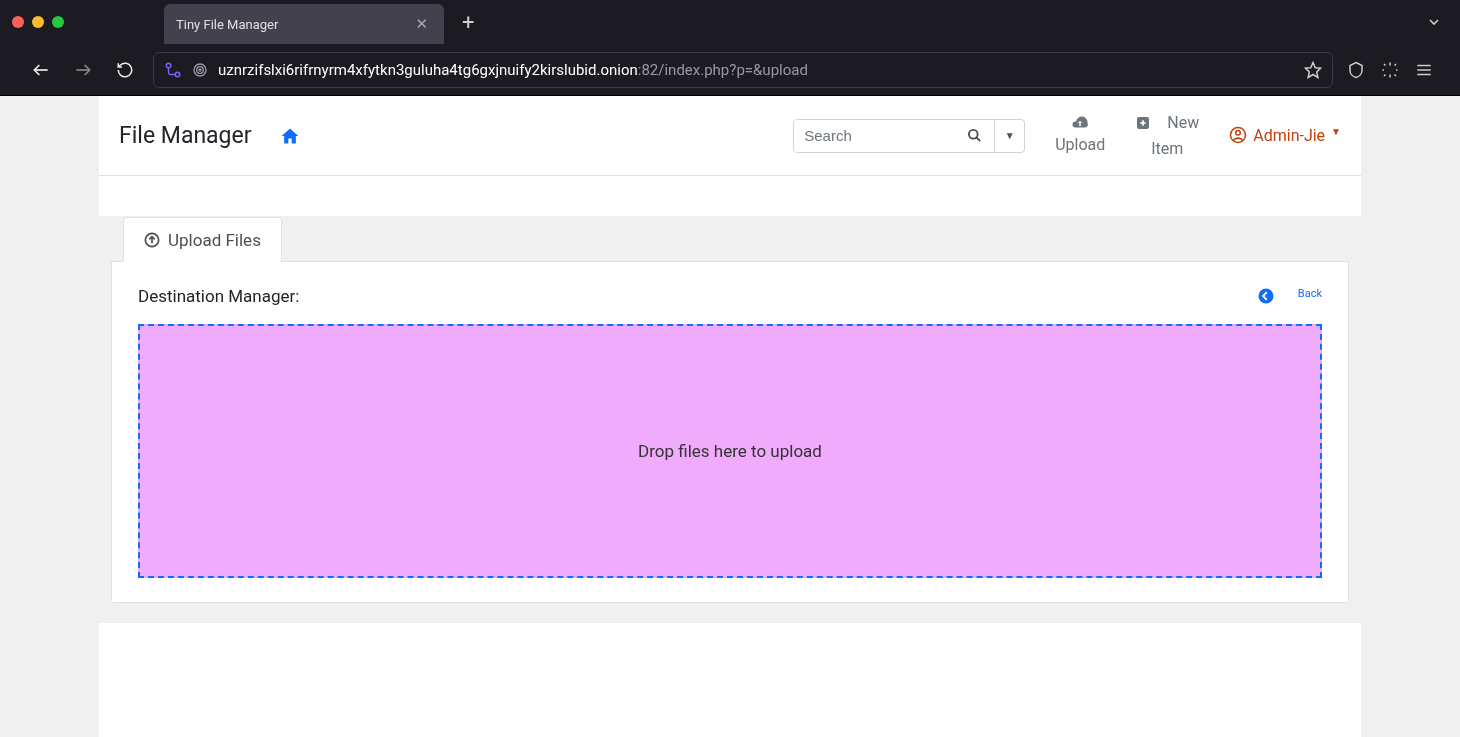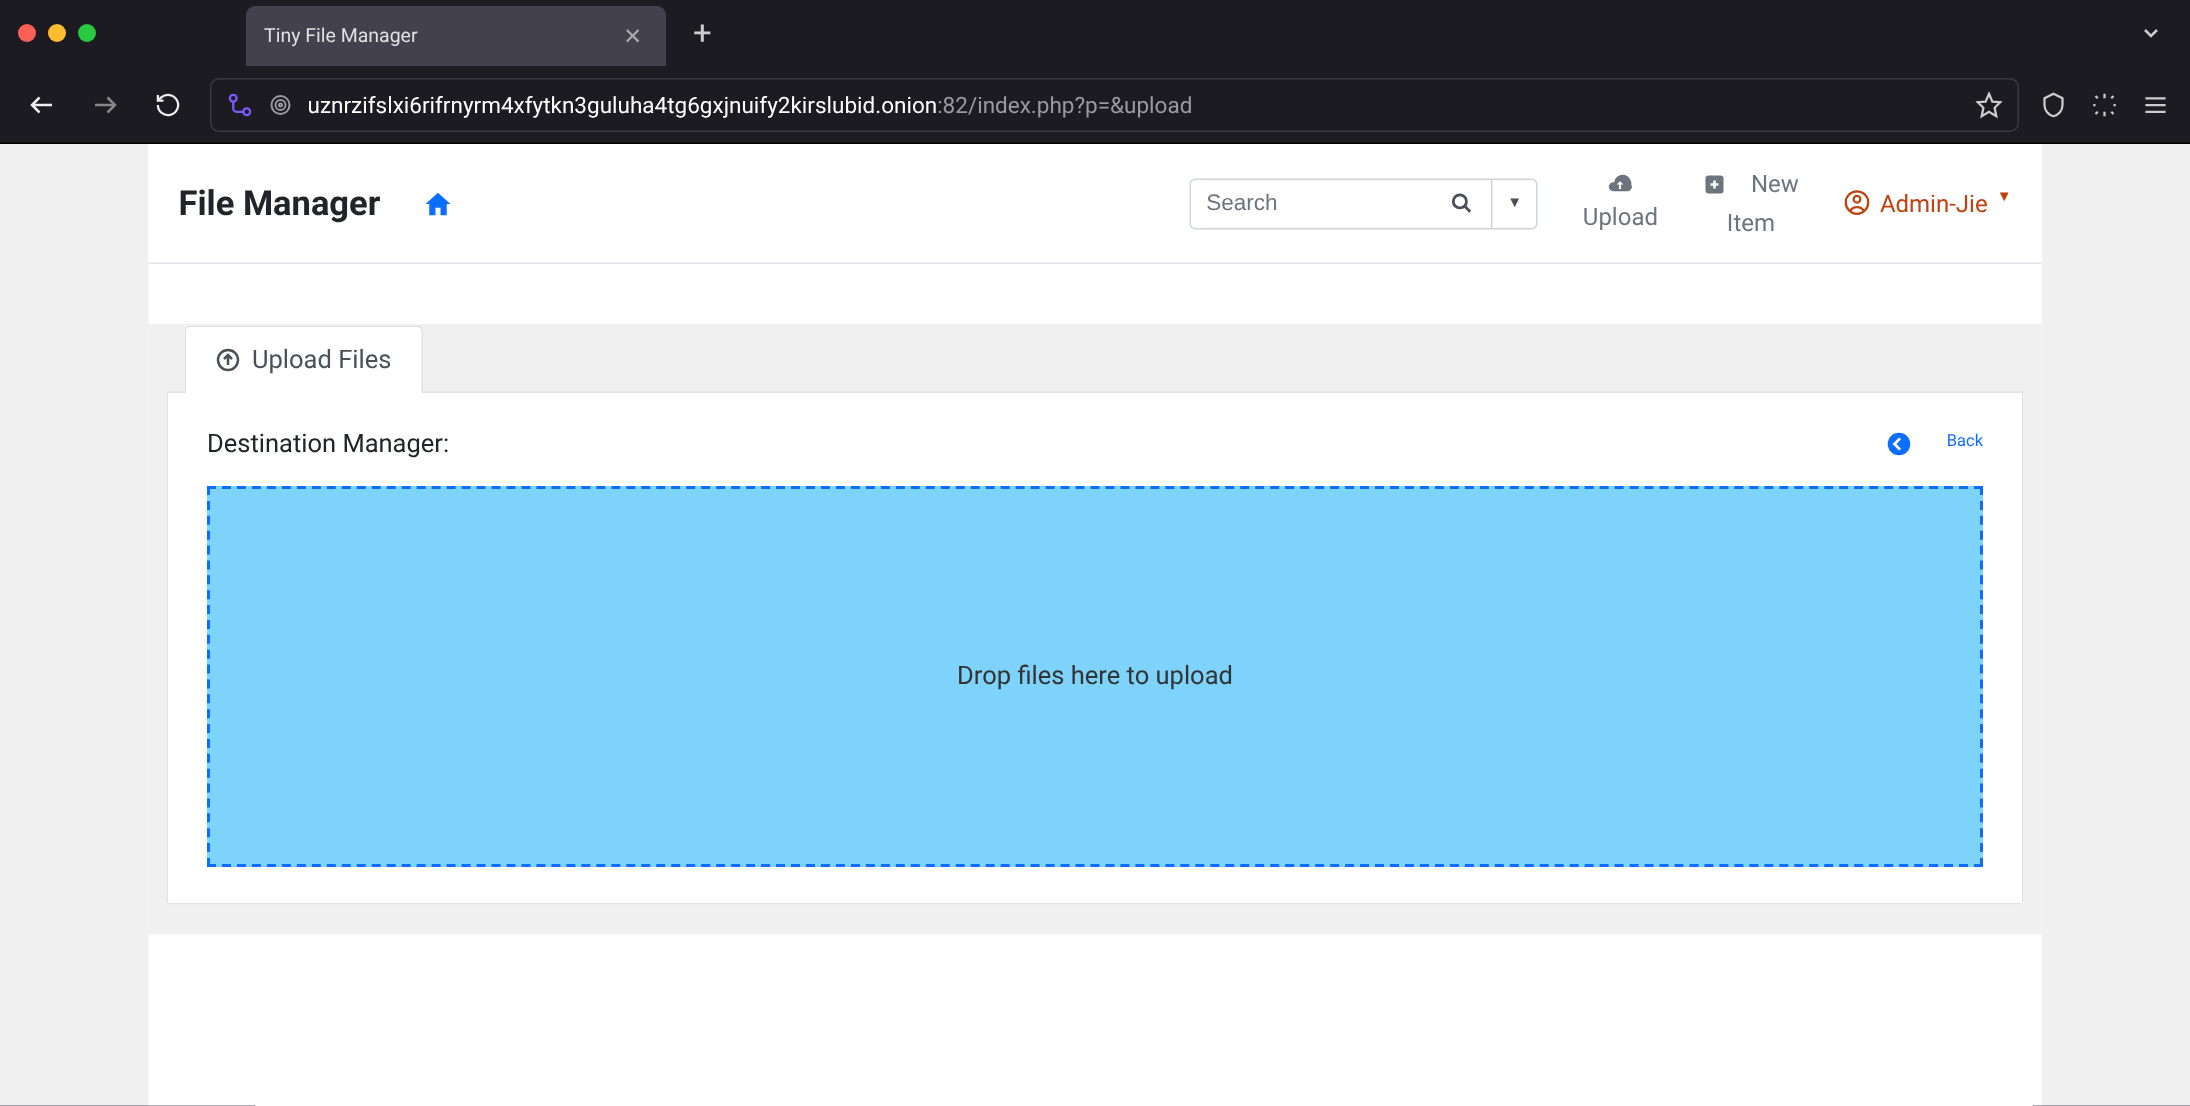--- a/index.html
+++ b/index.html
@@ -68,21 +68,21 @@
     .tabs-dropdown {
       position: absolute;
       right: 18px;
       color: #ccc;
       cursor: pointer;
     }
     .toolbar {
       height: 52px;
       display: flex;
       align-items: center;
-      padding: 0 14px;
+      padding: 0 27px;
       gap: 14px;
       border-bottom: 1px solid #000;
     }
     .nav-btn {
       color: #888;
       cursor: pointer;
       display: flex;
       align-items: center;
       justify-content: center;
       width: 28px;
@@ -131,21 +131,21 @@
     .navbar {
       display: flex;
       align-items: center;
       padding: 14px 20px;
       border-bottom: 1px solid #dee2e6;
       background: #fff;
       height: 80px;
     }
     .brand {
       font-size: 23px;
-      font-weight: 700;
+      font-weight: 400;
       color: #212529;
       margin-right: 28px;
     }
     .home-link {
       color: #0d6efd;
       font-size: 20px;
       cursor: pointer;
     }
     .nav-spacer { flex: 1; }
     .search-group {
@@ -260,21 +260,21 @@
     }
     .dropzone {
       border: 2px dashed #0d6efd;
       height: 254px;
       display: flex;
       align-items: center;
       justify-content: center;
       color: #333;
       font-size: 17px;
       cursor: pointer;
-      background: #7dd3fc;
+      background: #f0abfc;
     }
     svg { display: block; }
   </style>
 </head>
 <body>
 
 <div class="browser-chrome">
   <div class="titlebar">
     <div class="traffic-lights">
       <div class="traffic-light tl-red"></div>

